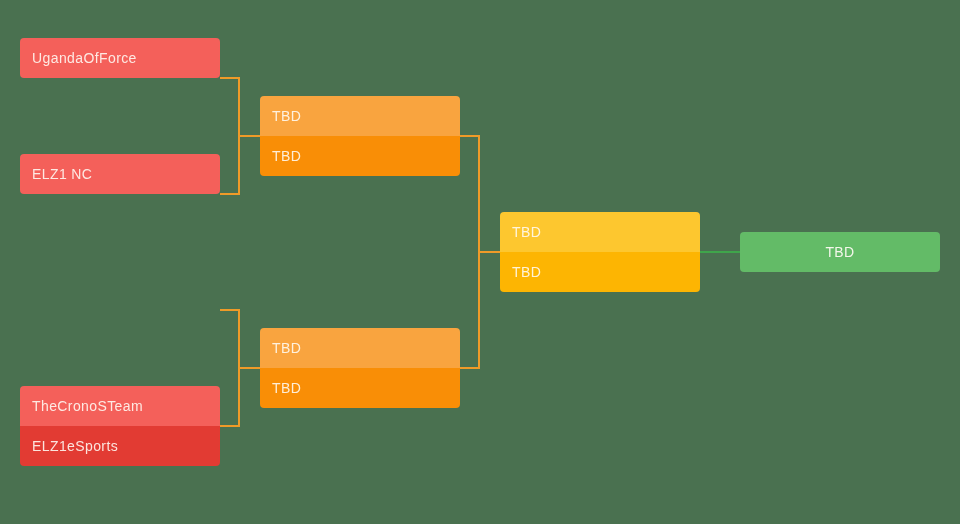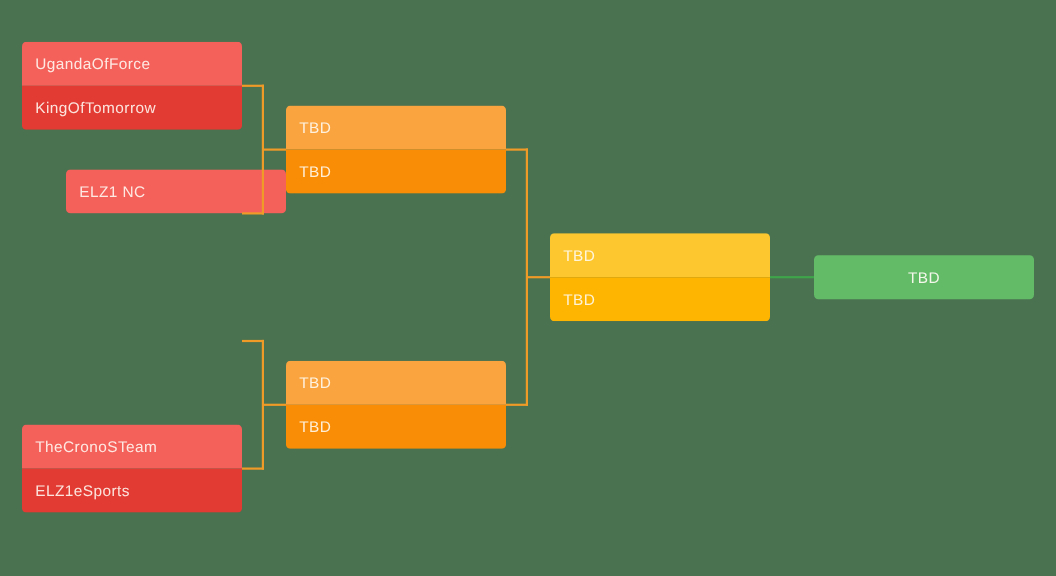--- a/index.html
+++ b/index.html
@@ -35,21 +35,21 @@
   .r1 .slot.top    { background: var(--red_light, #f4605a); }
   .r1 .slot.bottom { background: var(--red_dark,  #e23b33); }
   
   .r2 .slot.top    { background: var(--orange_light, #f9a43f); }
   .r2 .slot.bottom { background: var(--orange_dark,  #f98e06); }
   
   .r3 .slot.top    { background: var(--yellow_light, #fdc72f); }
   .r3 .slot.bottom { background: var(--yellow_dark,  #fdb502); }
   
   .m1 { left: 20px;  top: 38px;  }
-  .m2 { left: 20px;  top: 154px; margin-left: 40px; }
+  .m2 { left: 20px;  top: 154px; }
   .m3 { left: 20px;  top: 270px; }
   .m4 { left: 20px;  top: 386px; }
   .m5 { left: 260px; top: 96px;  }
   .m6 { left: 260px; top: 328px; }
   .m7 { left: 500px; top: 212px; }
   .winner {
     position: absolute;
     left: 740px; top: 232px;
     width: 200px; height: 40px;
     line-height: 40px;
@@ -66,21 +66,20 @@
   }
   .line.green { background: var(--connector_green, #3fa54b); }
 </style>
 </head>
 <body>
 
 <div class="stage">
 
   <div class="match r1 m1">
     <div class="slot top"><span>UgandaOfForce</span></div>
-    <div class="slot bottom"><span>KingOfTomorrow</span></div>
   </div>
   <div class="match r1 m2">
     <div class="slot top"><span>ELZ1 NC</span></div>
   </div>
   <div class="match r1 m4">
     <div class="slot top"><span>TheCronoSTeam</span></div>
     <div class="slot bottom"><span>ELZ1eSports</span></div>
   </div>
 
   <div class="match r2 m5">

